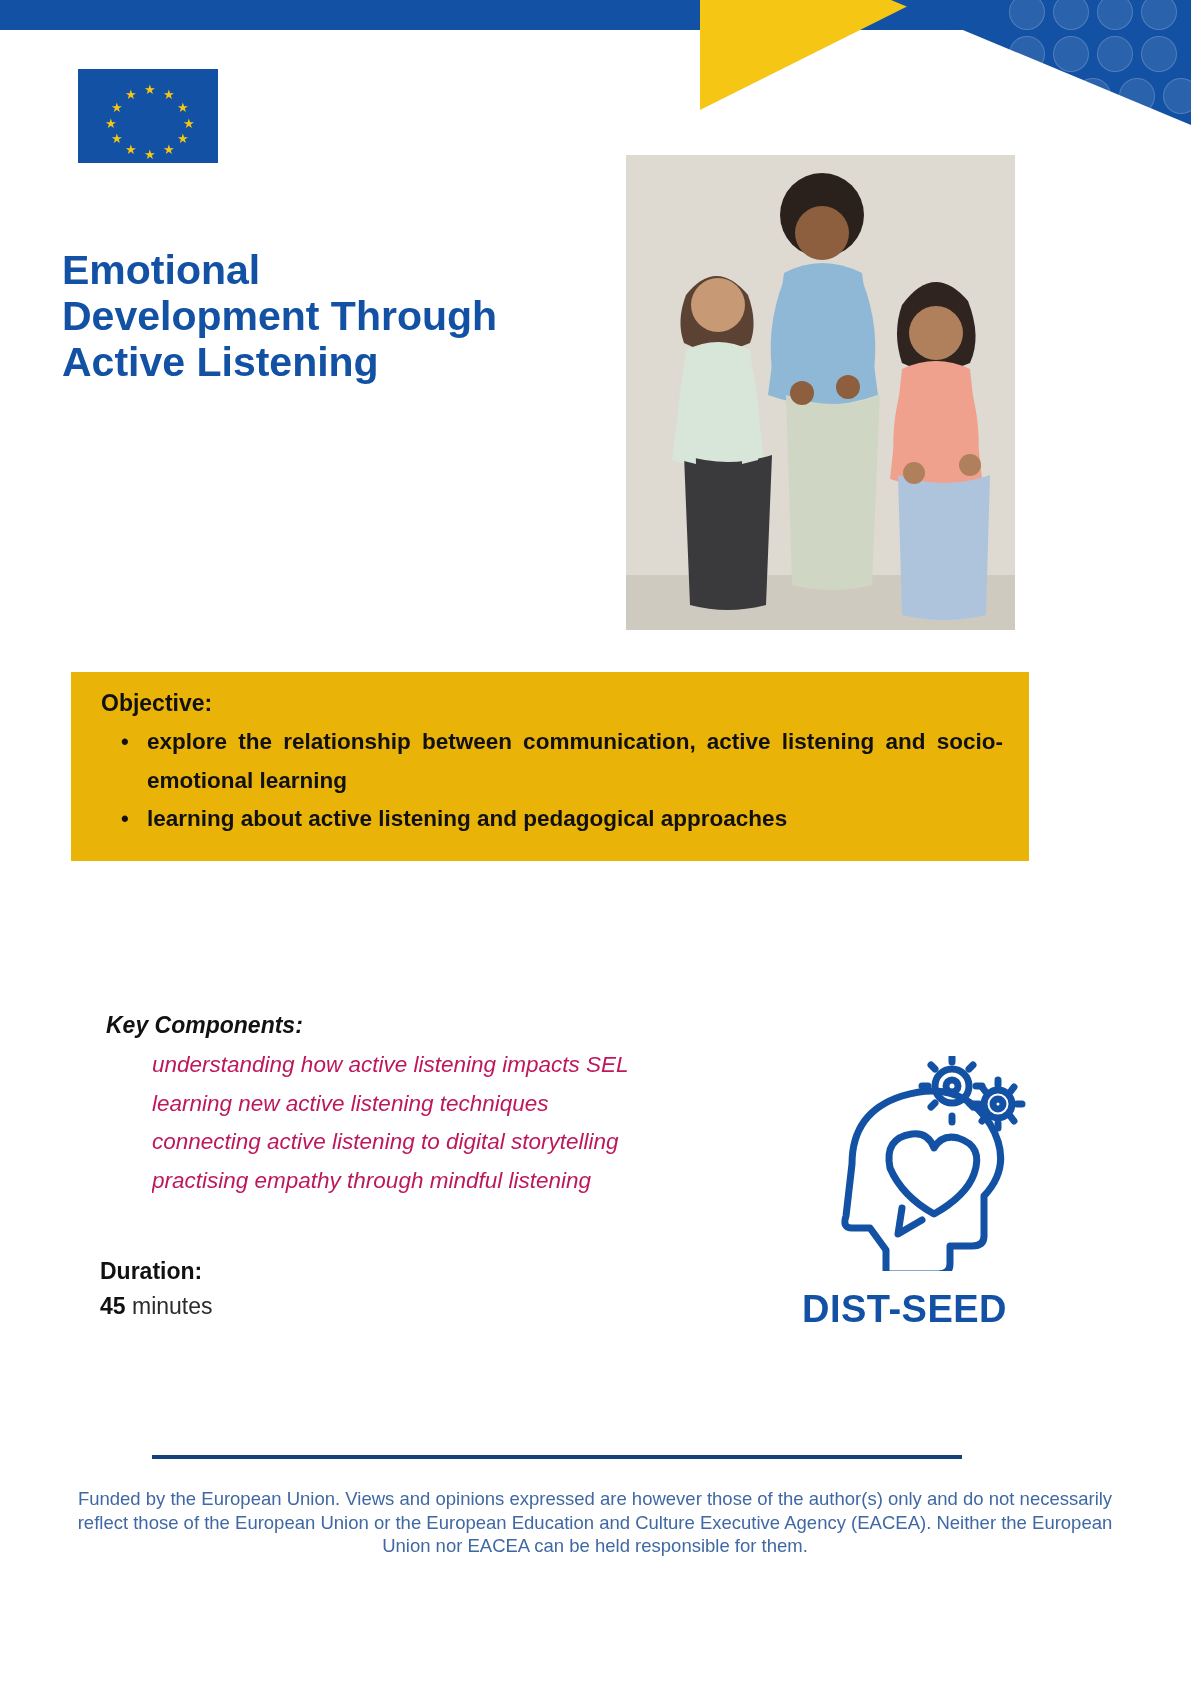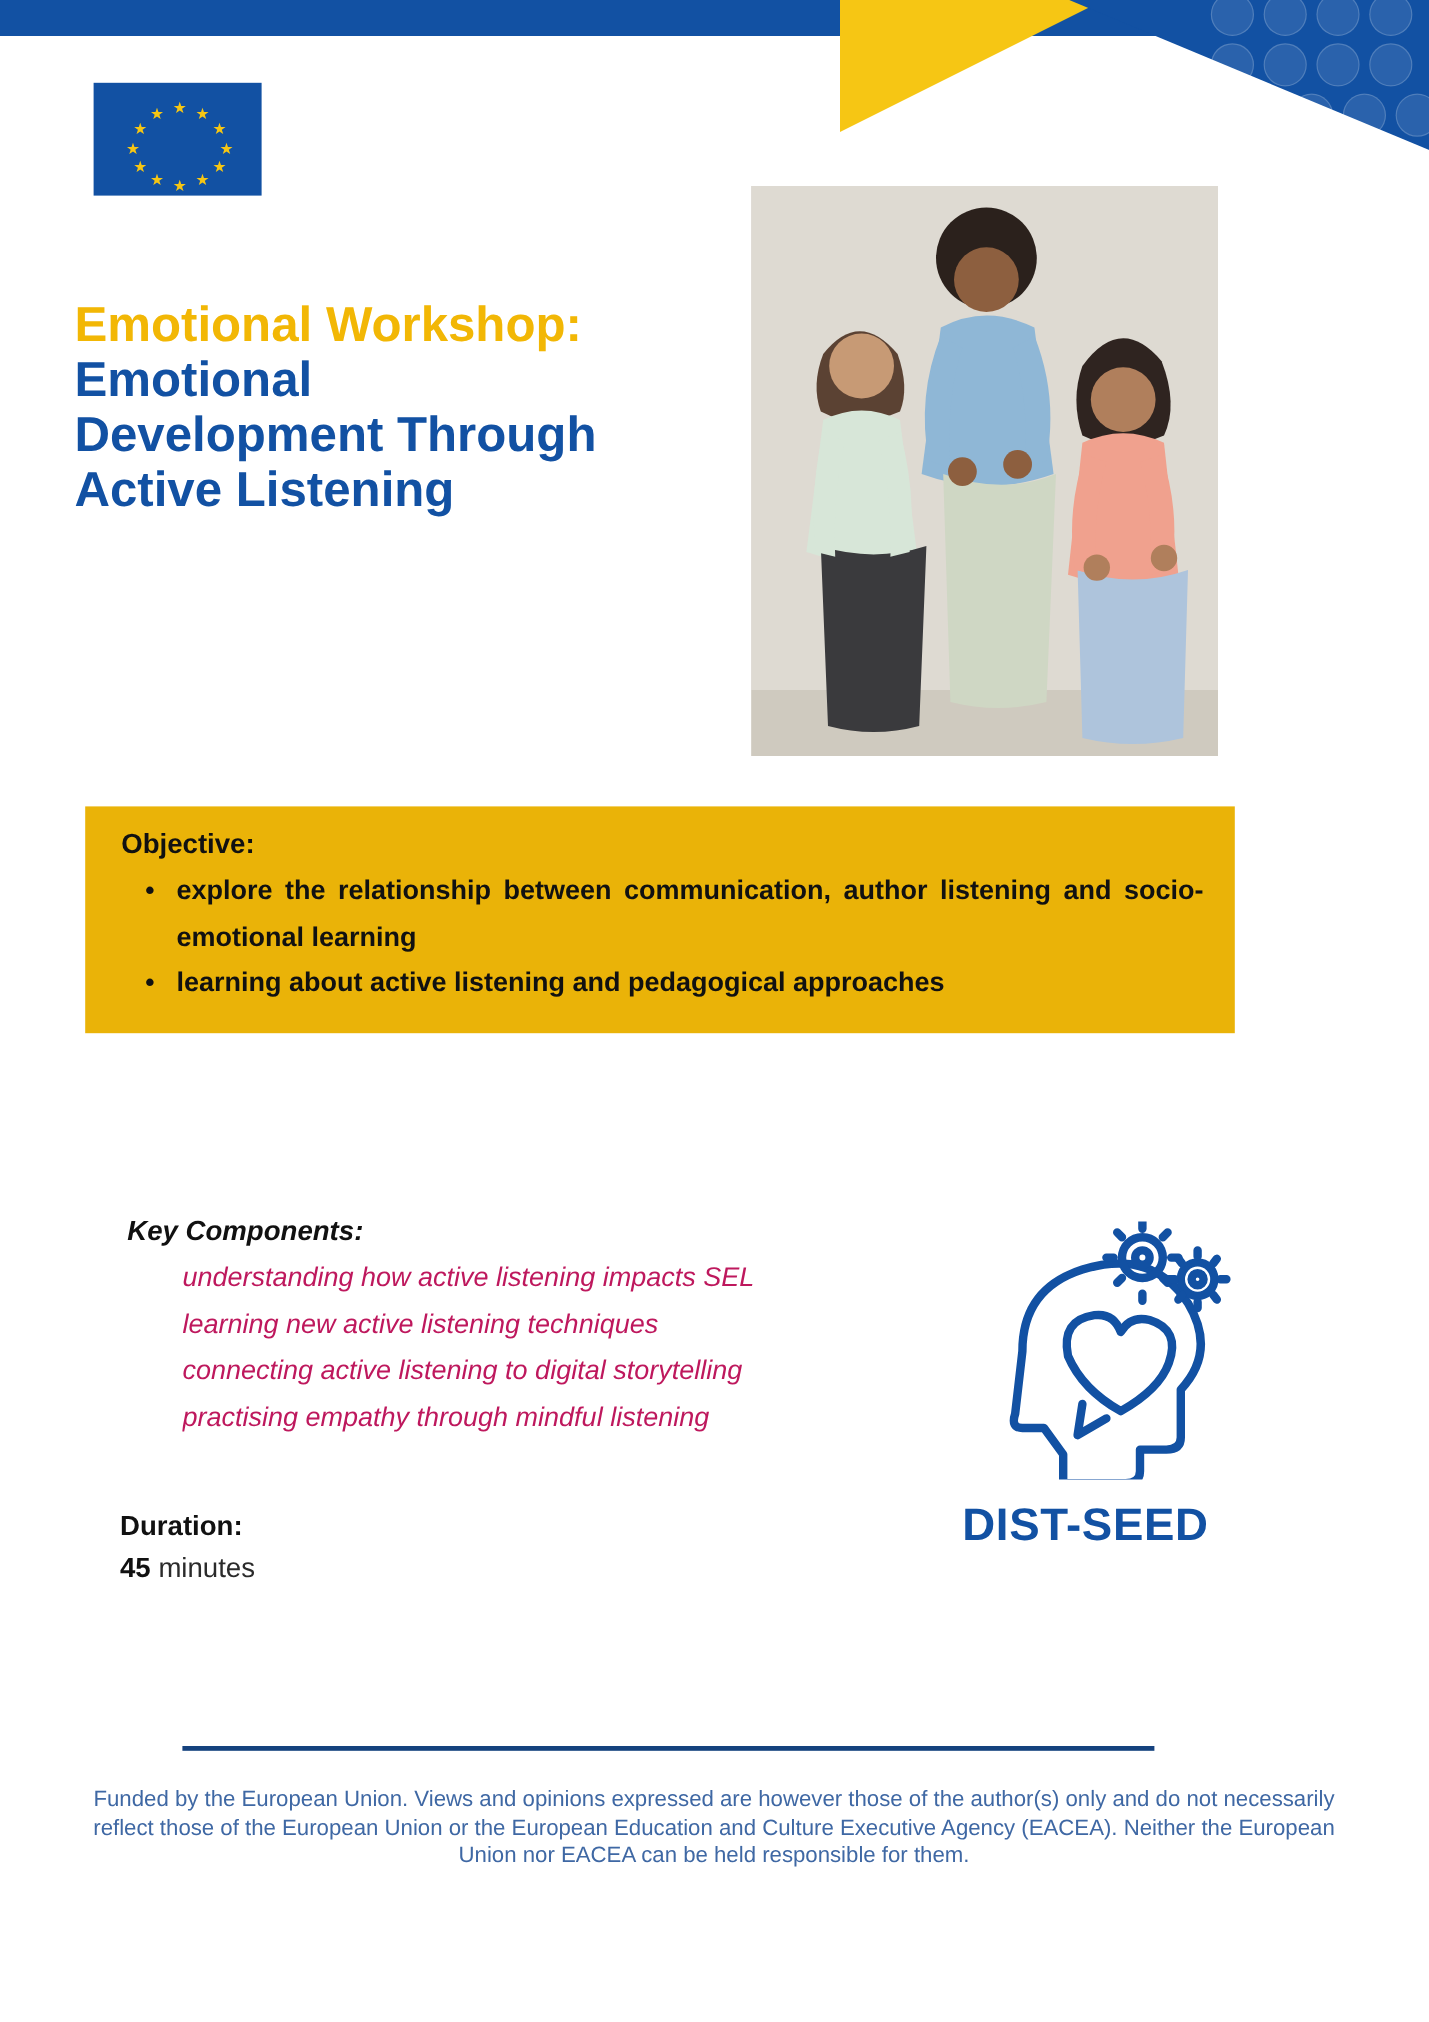--- a/index.html
+++ b/index.html
@@ -194,21 +194,21 @@
   .duration-value {
     font-size: 23px;
     color: #2b2b2b;
     margin: 0;
   }
   .duration-value b { color: #111111; }
 
   
   .distseed-logo {
     position: absolute;
-    left: 782px; top: 1018px;
+    left: 782px; top: 1056px;
     width: 245px; height: 275px;
   }
   .distseed-word {
     position: absolute;
     left: 0; bottom: 0;
     width: 245px;
     text-align: center;
     color: #1251a3;
     font-size: 38px;
     font-weight: bold;
@@ -264,21 +264,20 @@
     <span class="eu-star" style="left:105px;top:48px;">★</span>
     <span class="eu-star" style="left:33px; top:63px;">★</span>
     <span class="eu-star" style="left:99px; top:63px;">★</span>
     <span class="eu-star" style="left:47px; top:74px;">★</span>
     <span class="eu-star" style="left:85px; top:74px;">★</span>
     <span class="eu-star" style="left:66px; top:79px;">★</span>
   </div>
 </div>
 
 <div class="title-block">
-  <div class="title-line-yellow">Emotional Workshop:</div>
   <div class="title-line-blue">Emotional</div>
   <div class="title-line-blue">Development Through</div>
   <div class="title-line-blue">Active Listening</div>
 </div>
 
 <div class="photo">
   <svg width="389" height="475" viewBox="0 0 389 475">
     <rect x="0" y="0" width="389" height="475" fill="#dedad2"></rect>
     <rect x="0" y="420" width="389" height="55" fill="#cfcabf"></rect>
 
@@ -311,21 +310,21 @@
       <path d="M342 224 q16 48 8 96 l-18 4 q4 -52 -8 -94z" fill="#f0a18e"></path>
       <circle cx="288" cy="318" r="11" fill="#b07f5c"></circle>
       <circle cx="344" cy="310" r="11" fill="#b07f5c"></circle>
     </g>
   </svg>
 </div>
 
 <div class="objective-box">
   <div class="objective-heading">Objective:</div>
   <ul class="objective-list">
-    <li>explore the relationship between communication, author listening and socio-emotional learning</li>
+    <li>explore the relationship between communication, active listening and socio-emotional learning</li>
     <li>learning about active listening and pedagogical approaches</li>
   </ul>
 </div>
 
 <div class="key-block">
   <div class="key-heading">Key Components:</div>
   <ul class="key-list">
     <li>understanding how active listening impacts SEL</li>
     <li>learning new active listening techniques</li>
     <li>connecting active listening to digital storytelling</li>

